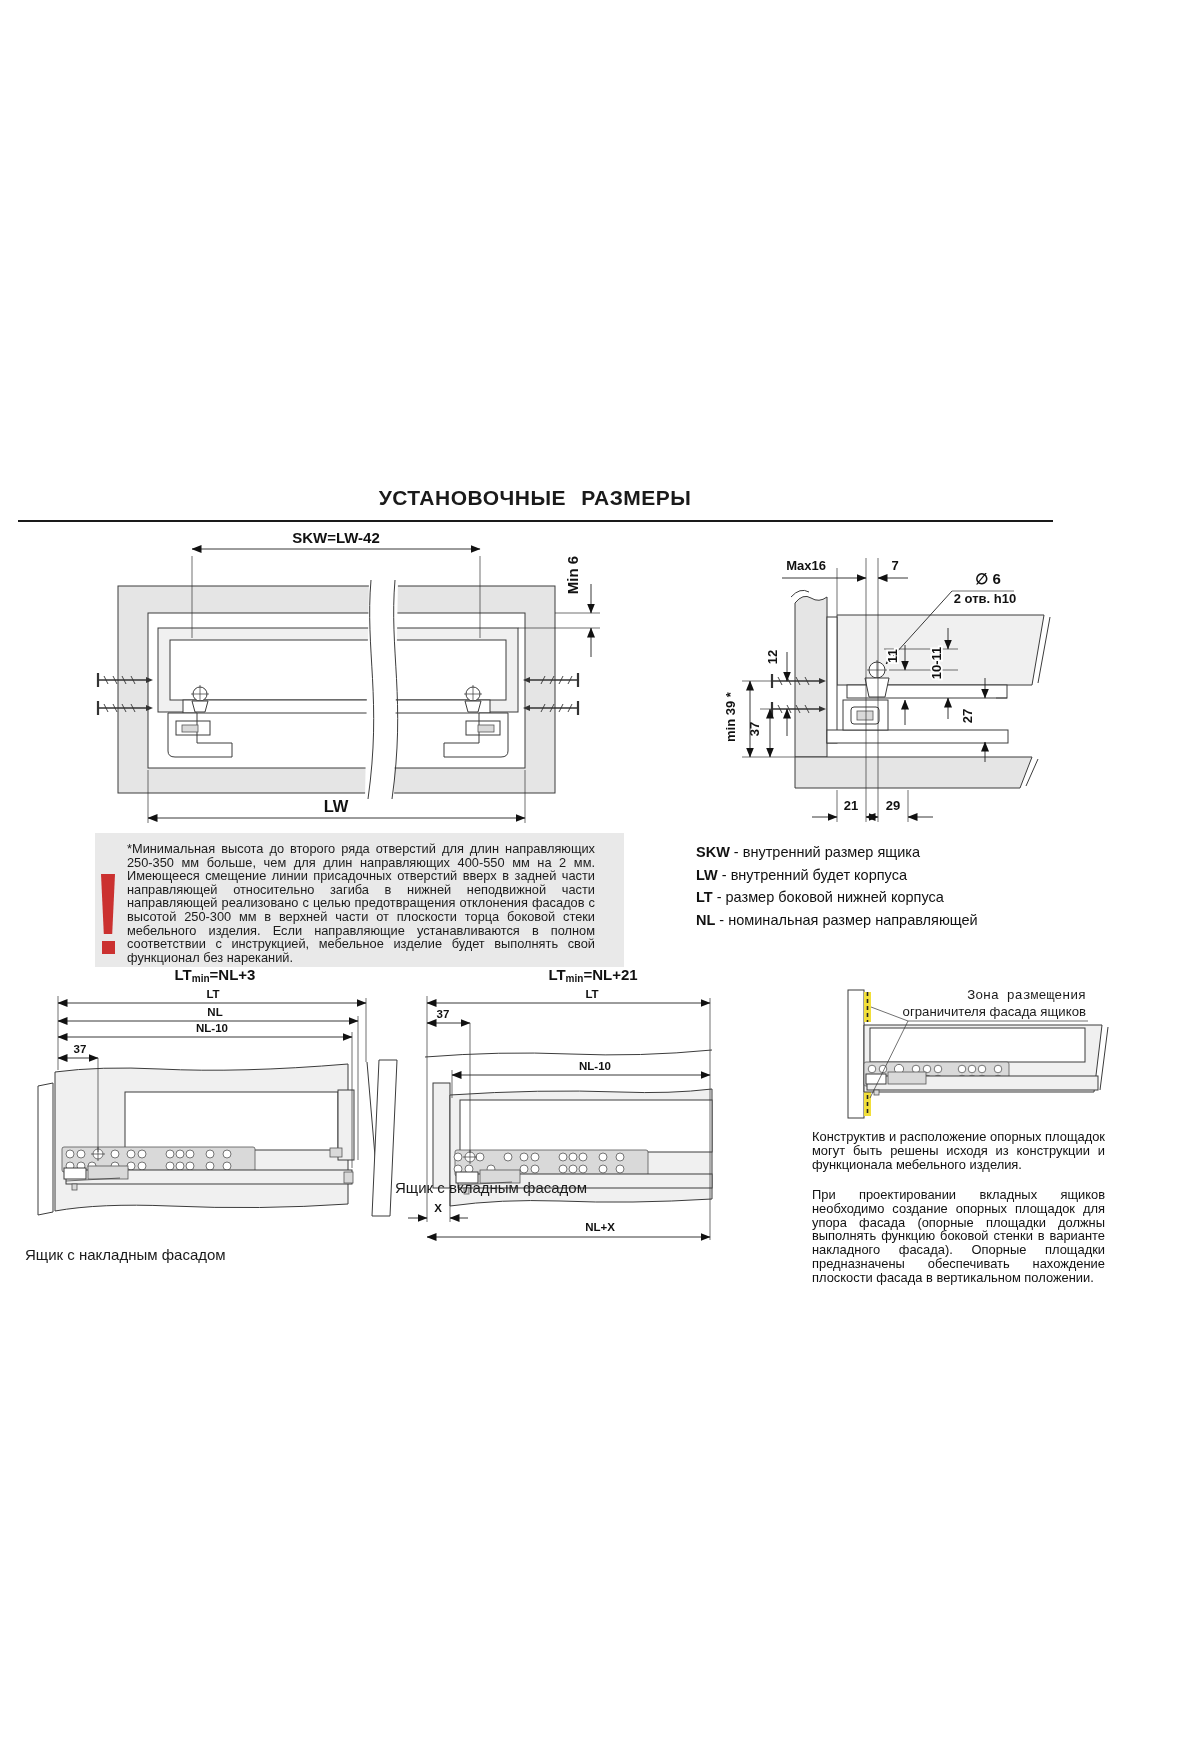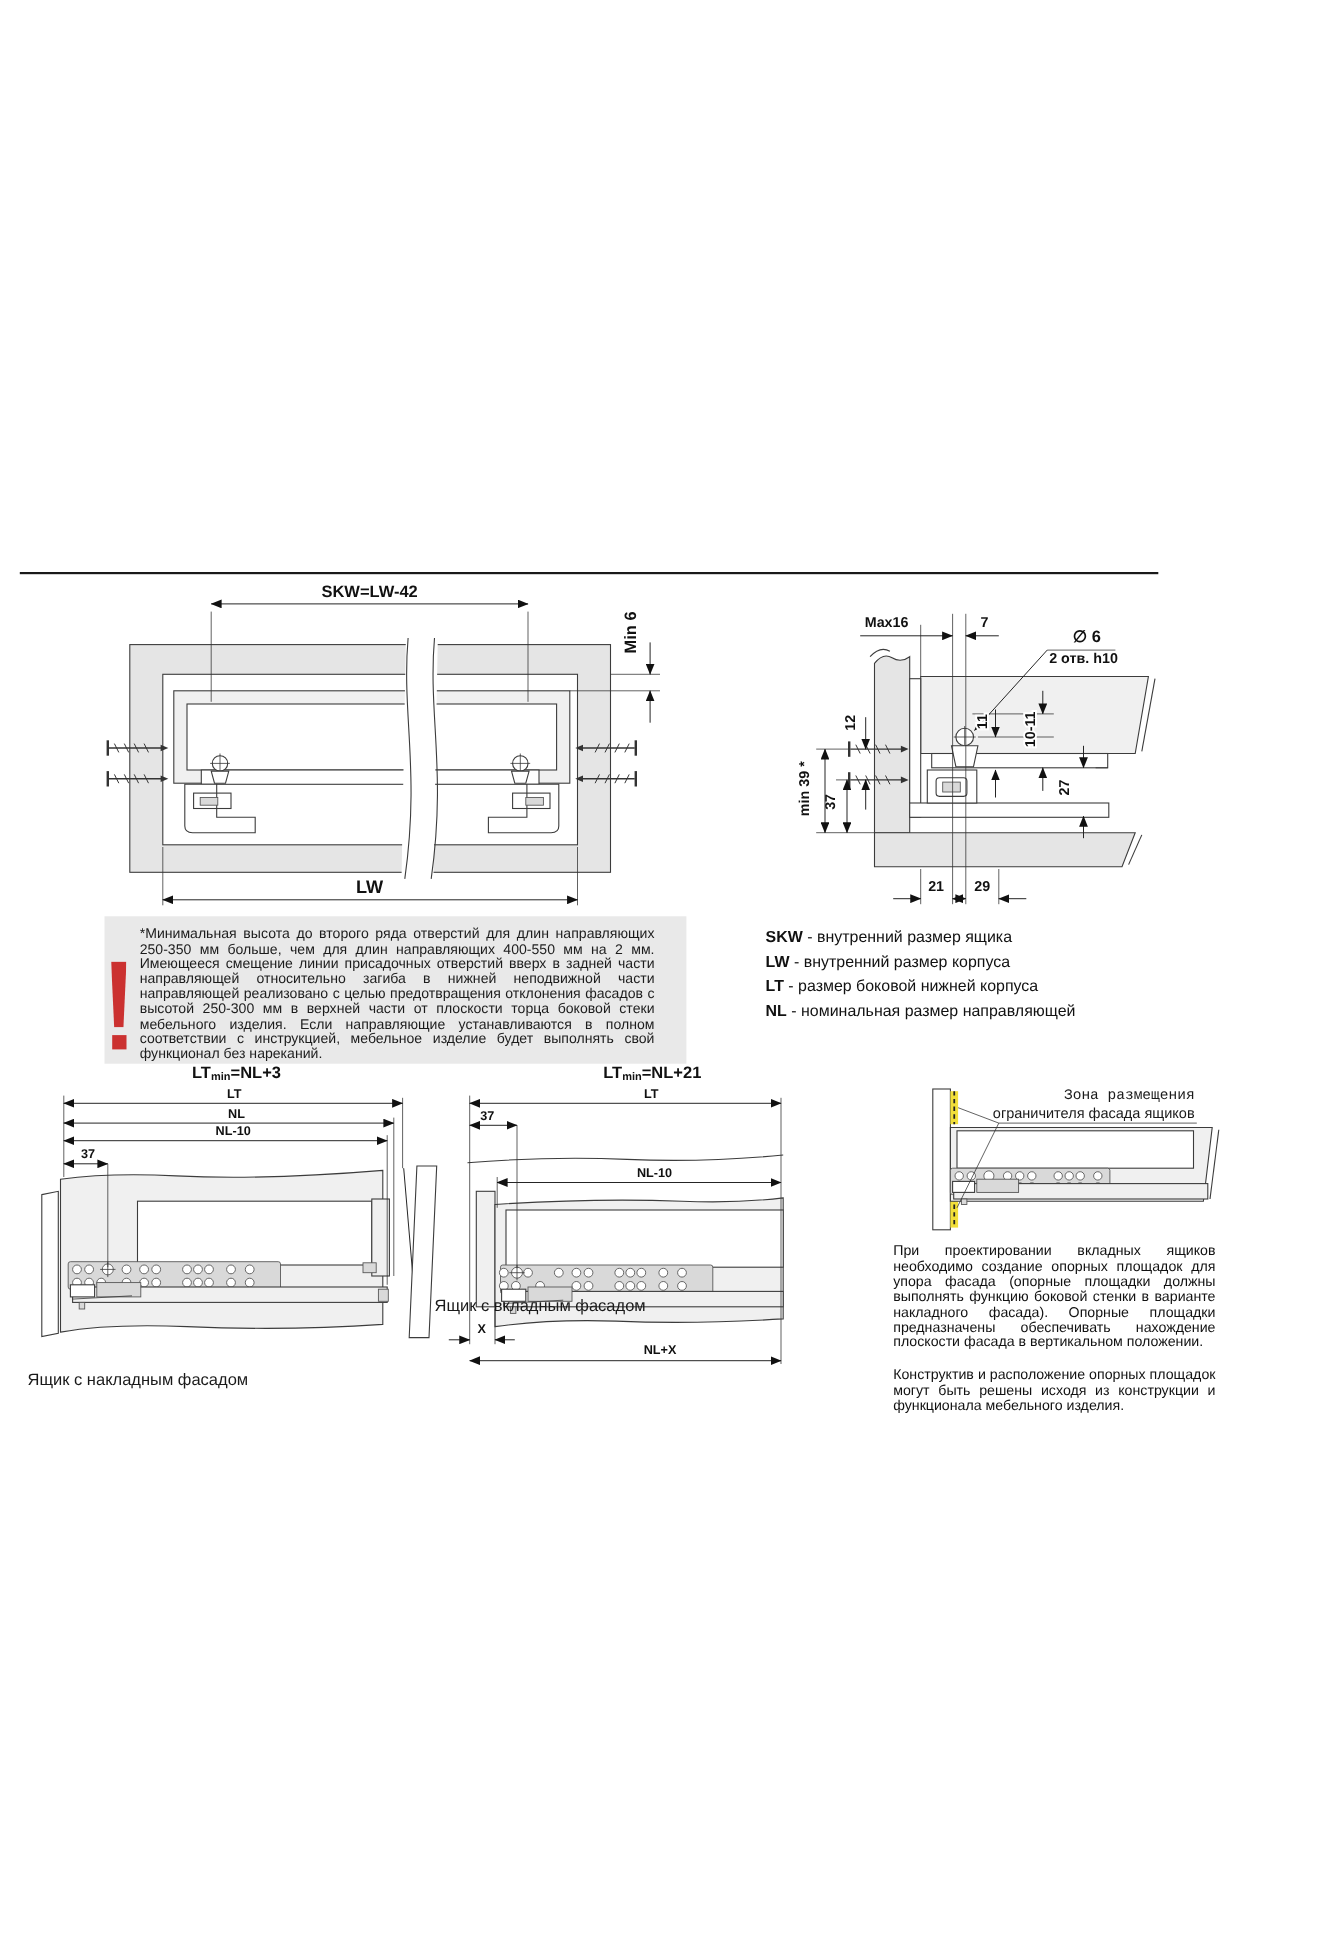--- a/index.html
+++ b/index.html
@@ -46,20 +46,21 @@
   .shaft{stroke:#333;stroke-width:1.3;}
   .thr{stroke:#333;stroke-width:.9;fill:none;}
   .hole{fill:#fff;stroke:#555;stroke-width:.8;}
   .wht{fill:#fff;stroke:none;}
 </style>
 </head>
 <body>
 
 <div class="page">
 
+  <div class="abs page-title">УСТАНОВОЧНЫЕ РАЗМЕРЫ</div>
   <div class="abs rule"></div>
 
   <svg style="left:80px;top:525px;width:530px;height:300px" viewBox="80 525 530 300">
     <defs>
       <marker id="arA" viewBox="0 0 10 8" markerWidth="10" markerHeight="8" refX="9.5" refY="4" orient="auto-start-reverse" markerUnits="userSpaceOnUse">
         <path d="M0,0L10,4L0,8Z" fill="#111"></path>
       </marker>
     </defs>
 
     <rect class="f1" x="118" y="586" width="437" height="207"></rect>
@@ -226,21 +227,21 @@
   </svg>
 
   <div class="abs warning-box">
     <div class="abs excl-bar"></div>
     <div class="abs excl-dot"></div>
     <div class="abs warning-text">*Минимальная высота до второго ряда отверстий для длин направляющих 250-350 мм больше, чем для длин направляющих 400-550 мм на 2 мм. Имеющееся смещение линии присадочных отверстий вверх в задней части направляющей относительно загиба в нижней неподвижной части направляющей реализовано с целью предотвращения отклонения фасадов с высотой 250-300 мм в верхней части от плоскости торца боковой стеки мебельного изделия. Если направляющие устанавливаются в полном соответствии с инструкцией, мебельное изделие будет выполнять свой функционал без нареканий.</div>
   </div>
 
   <div class="abs legend">
     <div class="legend-row"><b>SKW</b><span> - внутренний размер ящика</span></div>
-    <div class="legend-row"><b>LW</b><span> - внутренний размер корпуса</span></div>
+    <div class="legend-row"><b>LW</b><span> - внутренний будет корпуса</span></div>
     <div class="legend-row"><b>LT</b><span> - размер боковой нижней корпуса</span></div>
     <div class="legend-row"><b>NL</b><span> - номинальная размер направляющей</span></div>
   </div>
 
   <svg style="left:25px;top:960px;width:360px;height:300px" viewBox="25 960 360 300">
     <defs>
       <marker id="arC" viewBox="0 0 10 8" markerWidth="10" markerHeight="8" refX="9.5" refY="4" orient="auto-start-reverse" markerUnits="userSpaceOnUse">
         <path d="M0,0L10,4L0,8Z" fill="#111"></path>
       </marker>
     </defs>
@@ -406,17 +407,17 @@
     <line class="ext" x1="908" y1="1021" x2="871" y2="1007"></line>
     <line class="ext" x1="908" y1="1021" x2="870" y2="1098"></line>
   </svg>
   <div class="abs zone-label zl1">Зона размещения</div>
   <div class="abs zone-label zl2">ограничителя фасада ящиков</div>
 
   <div class="abs caption cap1">Ящик с накладным фасадом</div>
   <div class="abs caption cap2">Ящик с вкладным фасадом</div>
 
   <div class="abs notes">
+    <p>Конструктив и расположение опорных площадок могут быть решены исходя из конструкции и функционала мебельного изделия.</p>
     <p>При проектировании вкладных ящиков необходимо создание опорных площадок для упора фасада (опорные площадки должны выполнять функцию боковой стенки в варианте накладного фасада). Опорные площадки предназначены обеспечивать нахождение плоскости фасада в вертикальном положении.</p>
-    <p>Конструктив и расположение опорных площадок могут быть решены исходя из конструкции и функционала мебельного изделия.</p>
   </div>
 
 </div>
 
 </body></html>

